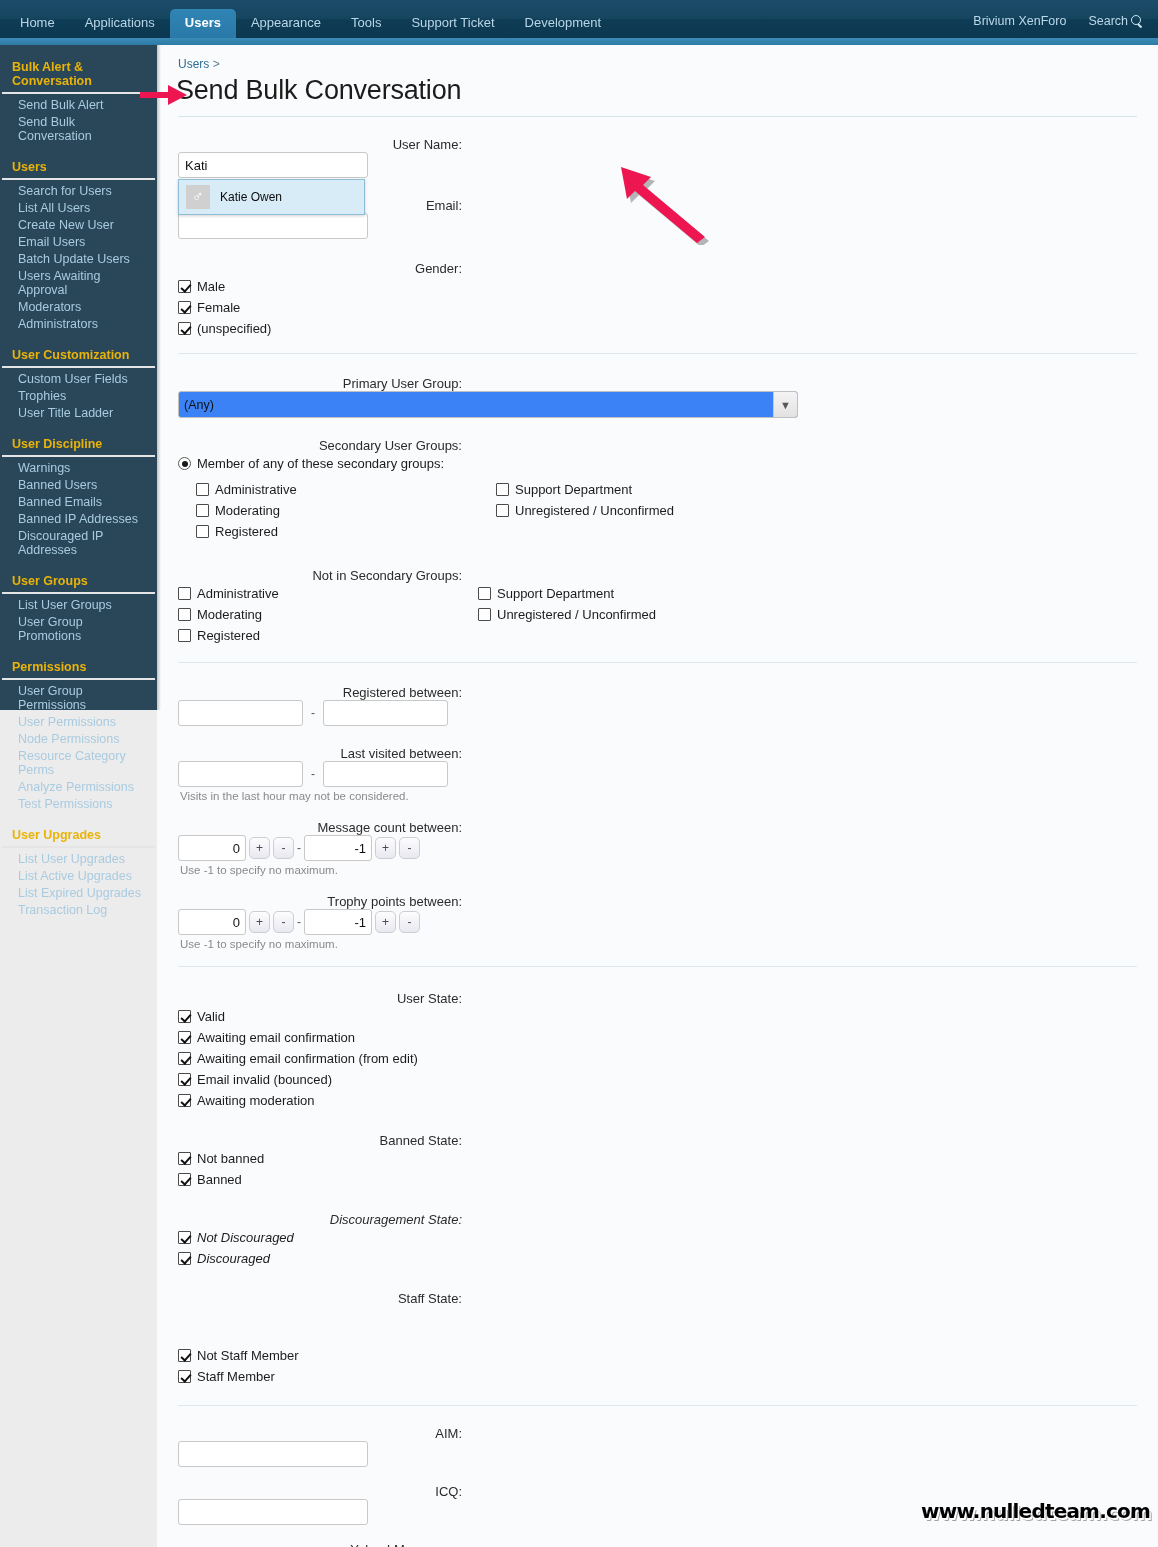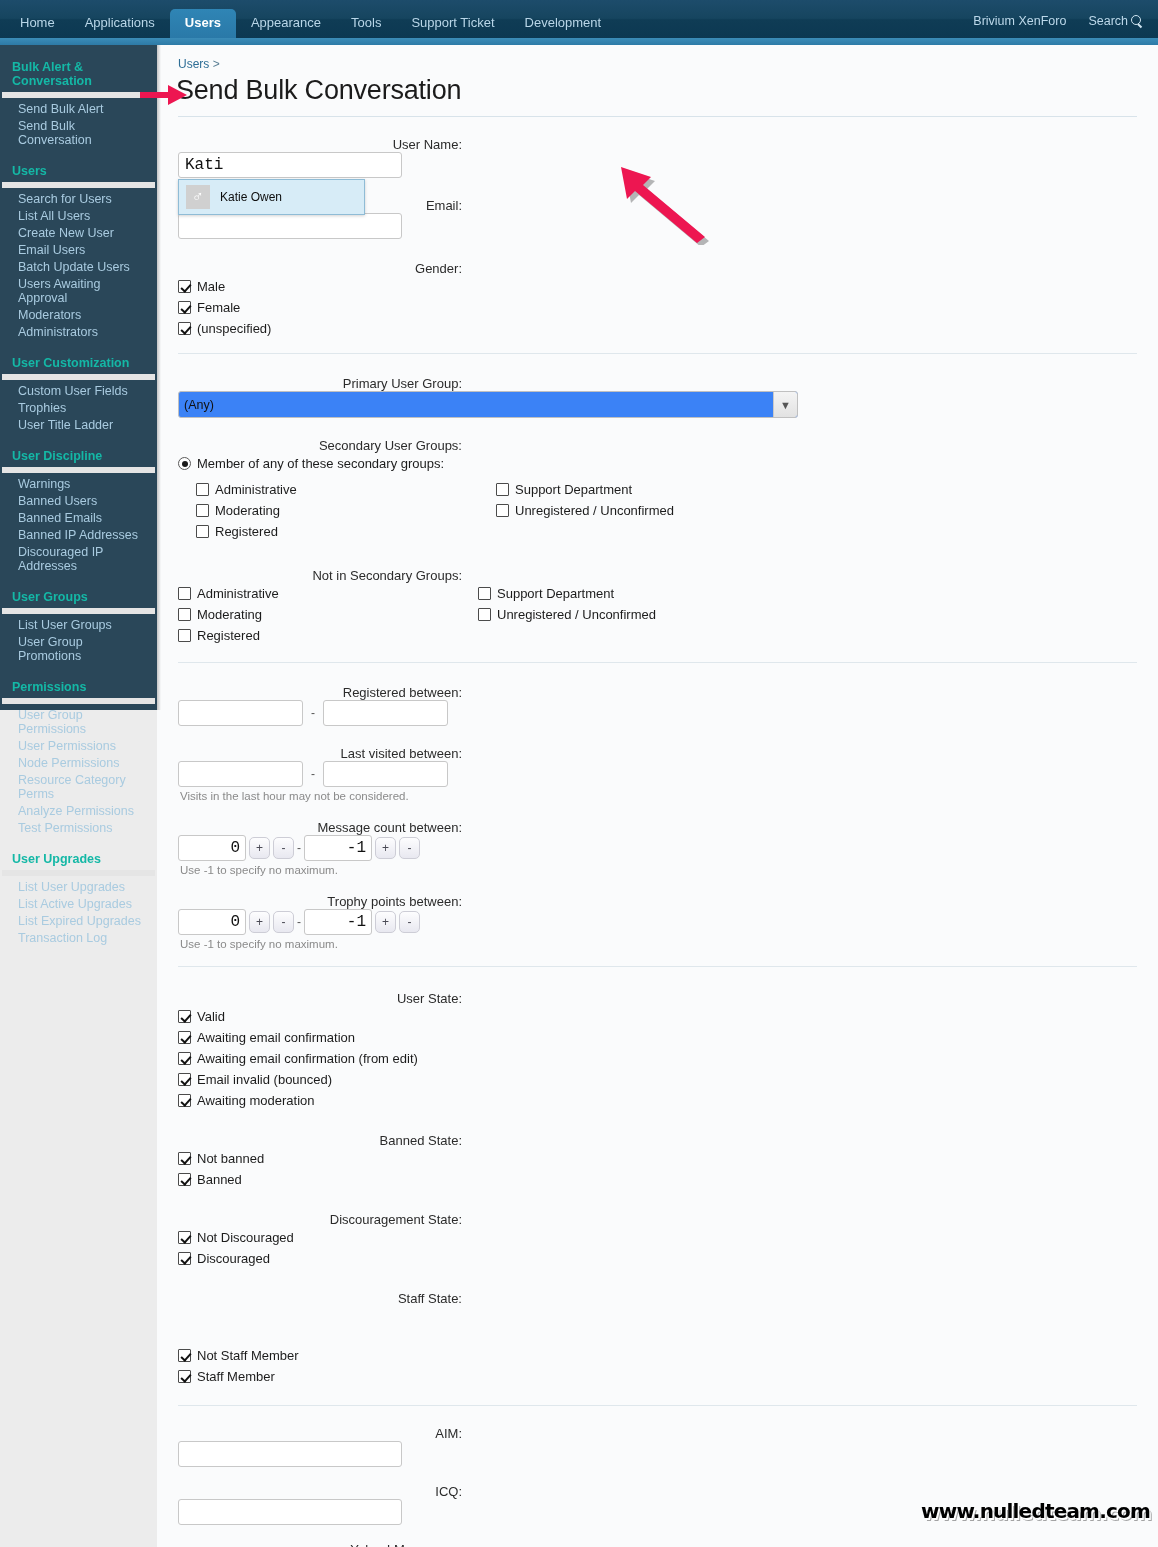--- a/index.html
+++ b/index.html
@@ -59,22 +59,22 @@
   .side-shadow {
     position: absolute; top: 710px; left: 0; width: 157px; height: 837px;
     background: #ececec;
     z-index: 1;
   }
   .side-shadow::after {
     content: ""; position: absolute; top: 0; right: -12px; width: 12px; height: 100%;
     background: linear-gradient(to right, rgba(120,130,140,0.45), rgba(120,130,140,0));
   }
   .side-group-title {
-    color: #14b8a6; font-size: 12.5px; font-weight: bold;
-    padding: 7px 8px 4px 10px; border-bottom: 6px solid #e5e5e5; margin: 0 2px 2px 2px;
+    color: #eab308; font-size: 12.5px; font-weight: bold;
+    padding: 7px 8px 4px 10px; border-bottom: 2px solid #e5e5e5; margin: 0 2px 2px 2px;
   }
   .side-link {
     display: block; color: #a9cbe0; font-size: 12.5px;
     padding: 1.5px 8px 1.5px 18px; text-decoration: none; cursor: pointer; line-height: 14px;
   }
   .side-gap { height: 9px; }
 
   
   .main {
     position: absolute; top: 45px; left: 157px; width: 1001px; height: 1502px;
@@ -94,21 +94,21 @@
 
   .row { display: flex; align-items: flex-start; padding: 6px 0; flex-direction: column; }
   .lbl {
     width: 297px; text-align: right; padding-right: 13px; font-size: 13px;
     color: #2b2b2b; padding-top: 4px; flex: none;
   }
   .ctl { flex: 1; min-width: 0; }
 
   input.txt {
     height: 26px; border: 1px solid #c8c8c8; border-radius: 3px;
-    background: #ffffff; font-size: 16px; font-family: Liberation Mono, monospace;
+    background: #ffffff; font-size: 13px; font-family: Liberation Sans, sans-serif;
     padding: 0 6px; color: #111; outline: none; width: 100%;
   }
   input.txt.num { text-align: right; padding-right: 5px; }
 
   .cb-row { display: flex; align-items: center; padding: 3px 0; font-size: 13px; color: #1c1c1c; }
   .cb {
     width: 13px; height: 13px; border: 1px solid #4b4b4b; background: #fff;
     margin-right: 6px; position: relative; flex: none; border-radius: 1px;
   }
   .cb.checked::after {
@@ -500,21 +500,21 @@
             <span class="cb checked"></span>
             <span>Not banned</span>
           </div>
           <div class="cb-row">
             <span class="cb checked"></span>
             <span>Banned</span>
           </div>
         </div>
     </div>
 
-    <div class="row" style="padding-top:12px;">
+    <div class="row" style="padding-top:12px;font-style:italic;">
       <div class="lbl">Discouragement State:</div>
       <div class="ctl" id="ds-opts">
           <div class="cb-row">
             <span class="cb checked"></span>
             <span>Not Discouraged</span>
           </div>
           <div class="cb-row">
             <span class="cb checked"></span>
             <span>Discouraged</span>
           </div>

